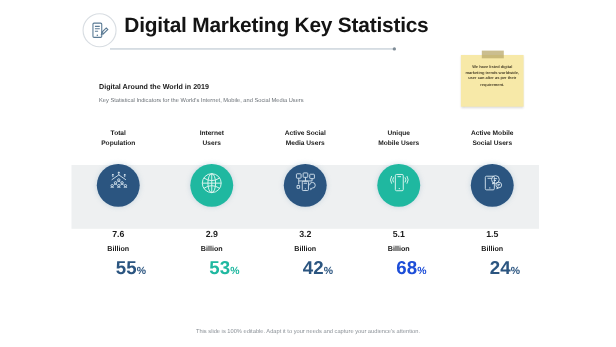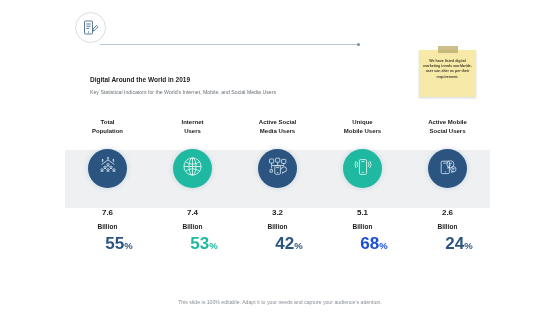--- a/index.html
+++ b/index.html
@@ -186,20 +186,21 @@
       <rect x="1.5" y="1" width="8" height="13" rx="1"></rect>
       <line x1="3.3" y1="4" x2="7.7" y2="4"></line>
       <line x1="3.3" y1="6.2" x2="7.7" y2="6.2"></line>
       <line x1="3.3" y1="8.4" x2="6.2" y2="8.4"></line>
       <circle cx="5.5" cy="12" r="0.7" fill="#5a7a94" stroke="none"></circle>
       <path d="M11.2 10.6 L15 6.8 L13.6 5.4 L9.8 9.2 Z"></path>
       <path d="M9.8 9.2 L9.2 11.2 L11.2 10.6"></path>
     </svg>
   </div>
 
+  <div class="page-title">Digital Marketing Key Statistics</div>
   <div class="title-rule"></div>
   <div class="title-rule-dot"></div>
 </div>
 
 <div class="sticky-note"></div>
 <div class="sticky-tape"></div>
 <div class="sticky-text">We have listed digital marketing trends worldwide, user can alter as per their requirement.</div>
 
 <div class="sub-heading">Digital Around the World in 2019</div>
 <div class="sub-caption">Key Statistical Indicators for the World's Internet, Mobile, and Social Media Users</div>
@@ -255,21 +256,21 @@
         <svg width="23" height="23" viewBox="0 0 23 23" fill="none" stroke="#e3f7f2" stroke-width="0.85">
           <circle cx="11.5" cy="11.5" r="8.6"></circle>
           <ellipse cx="11.5" cy="11.5" rx="3.5" ry="8.6"></ellipse>
           <line x1="2.9" y1="11.5" x2="20.1" y2="11.5"></line>
           <path d="M4.3 6.8 a13 13 0 0 0 14.4 0"></path>
           <path d="M4.3 16.2 a13 13 0 0 1 14.4 0"></path>
           <line x1="11.5" y1="2.9" x2="11.5" y2="20.1"></line>
         </svg>
       </span>
     </div>
-    <div class="stat-number">7.4</div>
+    <div class="stat-number">2.9</div>
     <div class="stat-unit">Billion</div>
     <div class="stat-pct" style="color:#1fb8a0">
       <span>53</span><span class="sym">%</span>
     </div>
   </div>
 
   <div class="col">
     <div class="col-header">
       <span>Active Social</span><br>
       <span>Media Users</span>
@@ -338,21 +339,21 @@
           <line x1="11.9" y1="7.4" x2="14.9" y2="7.4"></line>
           <line x1="11.9" y1="9.1" x2="13.9" y2="9.1"></line>
           <path d="M11.6 10.6 L10.6 12.2 L12.6 11.4"></path>
           <circle cx="16.4" cy="13.2" r="2.6"></circle>
           <line x1="15.2" y1="12.6" x2="17.6" y2="12.6"></line>
           <line x1="15.2" y1="13.9" x2="16.9" y2="13.9"></line>
           <path d="M15.4 15.2 L14.6 16.6 L16.2 15.8"></path>
         </svg>
       </span>
     </div>
-    <div class="stat-number">2.6</div>
+    <div class="stat-number">1.5</div>
     <div class="stat-unit">Billion</div>
     <div class="stat-pct" style="color:#2b5580">
       <span>24</span><span class="sym">%</span>
     </div>
   </div>
 
 </div>
 
 <div class="footer">This slide is 100% editable. Adapt it to your needs and capture your audience's attention.</div>
 

